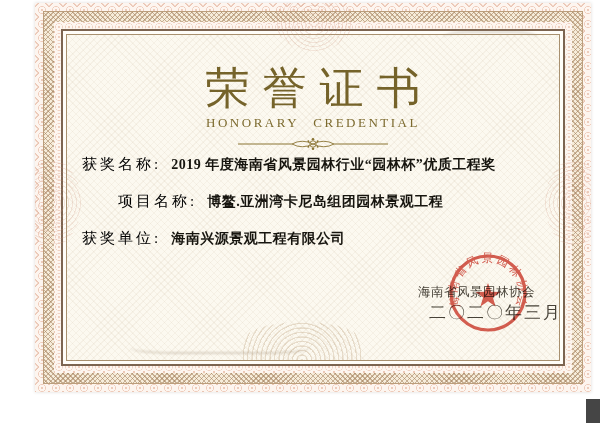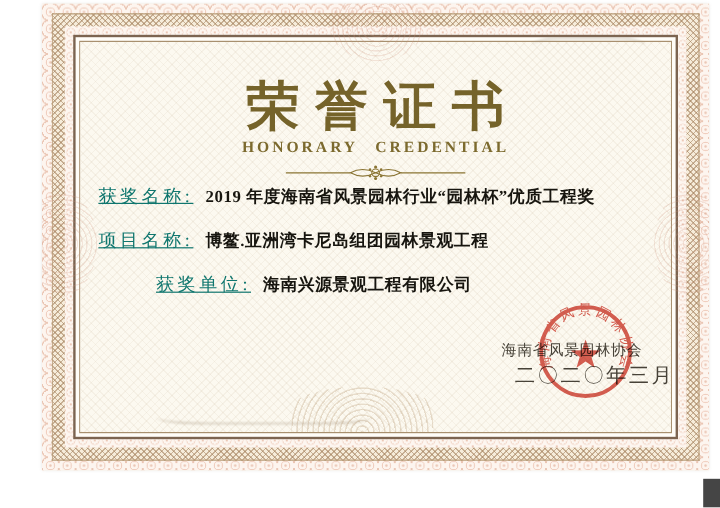--- a/index.html
+++ b/index.html
@@ -91,59 +91,58 @@
     border-bottom: 2px solid rgba(172,156,132,.4);
     border-radius: 50% / 100%;
     filter: blur(1px);
   }
   
   .title {
     position: absolute; left: 0; top: 64px; width: 100%;
     margin: 0;
     text-align: center;
     font-size: 44px; line-height: 1;
-    font-weight: 700;
+    font-weight: 400;
     letter-spacing: 13px;
     text-indent: 13px;
     color: #75632a;
   }
   .subtitle {
     position: absolute; left: 0; top: 113px; width: 100%;
     text-align: center;
     font-size: 13px; line-height: 1;
-    font-weight: 700;
+    font-weight: 400;
     letter-spacing: 2.5px;
     word-spacing: 9px;
     color: #7c6a2e;
   }
   .ornament {
     position: absolute; left: 50%; top: 134px;
     transform: translateX(-50%);
   }
   .field {
     position: absolute; left: 47px;
     white-space: nowrap;
     line-height: 22px;
   }
   .field .label {
     font-size: 15px;
     letter-spacing: 3px;
-    color: #0f766e;
-    text-decoration: underline;
+    color: #000000;
   }
   .field .value {
     font-size: 14px;
     font-weight: 700;
     letter-spacing: 0.5px;
     color: #17150f;
     margin-left: 6px;
   }
   .field.f1 { top: 150px; }
-  .field.f2 { top: 187px; }
-  .field.f3 { top: 224px; margin-left: 48px; }
+  .field.f2 { top: 187px; margin-left: 36px; }
+  .field.f3 { top: 224px; }
   .issuer {
     position: absolute; left: 383px; top: 283px;
     font-size: 12.5px; line-height: 1;
     letter-spacing: 0.5px;
     color: #474238;
     white-space: nowrap;
   }
   .issue-date {
     position: absolute; left: 394px; top: 301px;
     font-size: 17px; line-height: 1;

